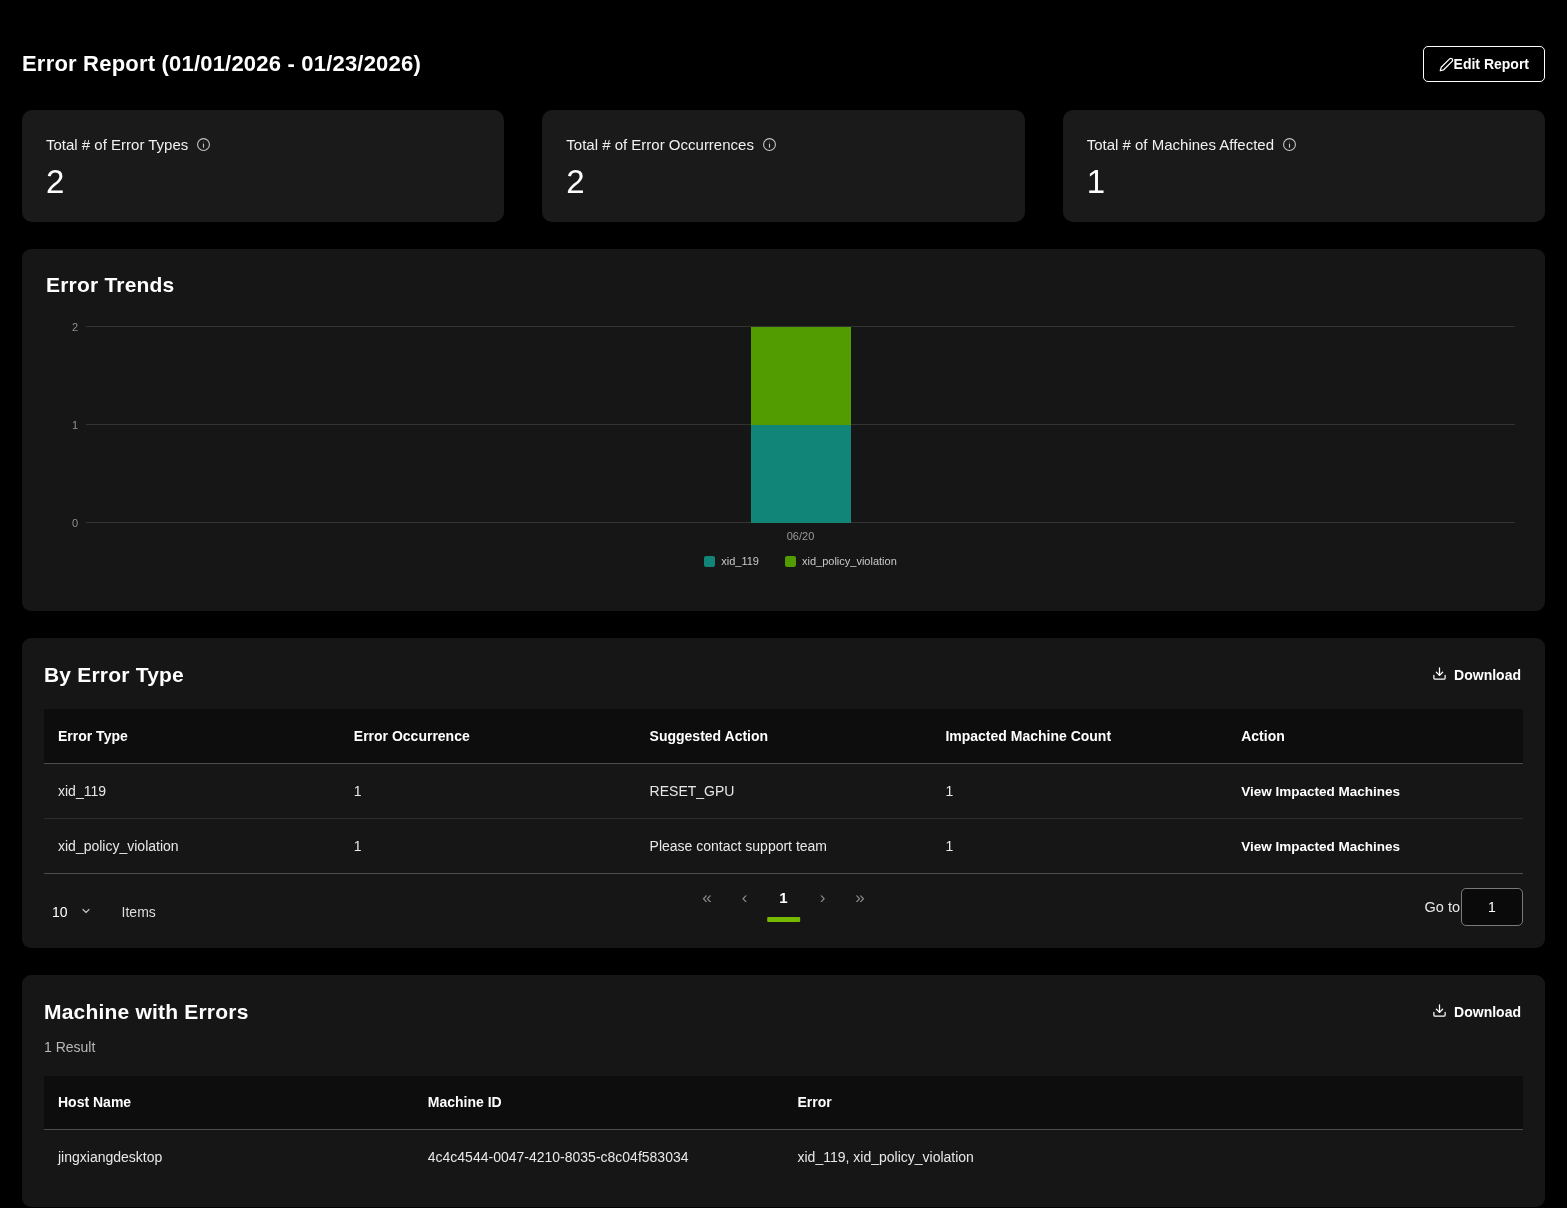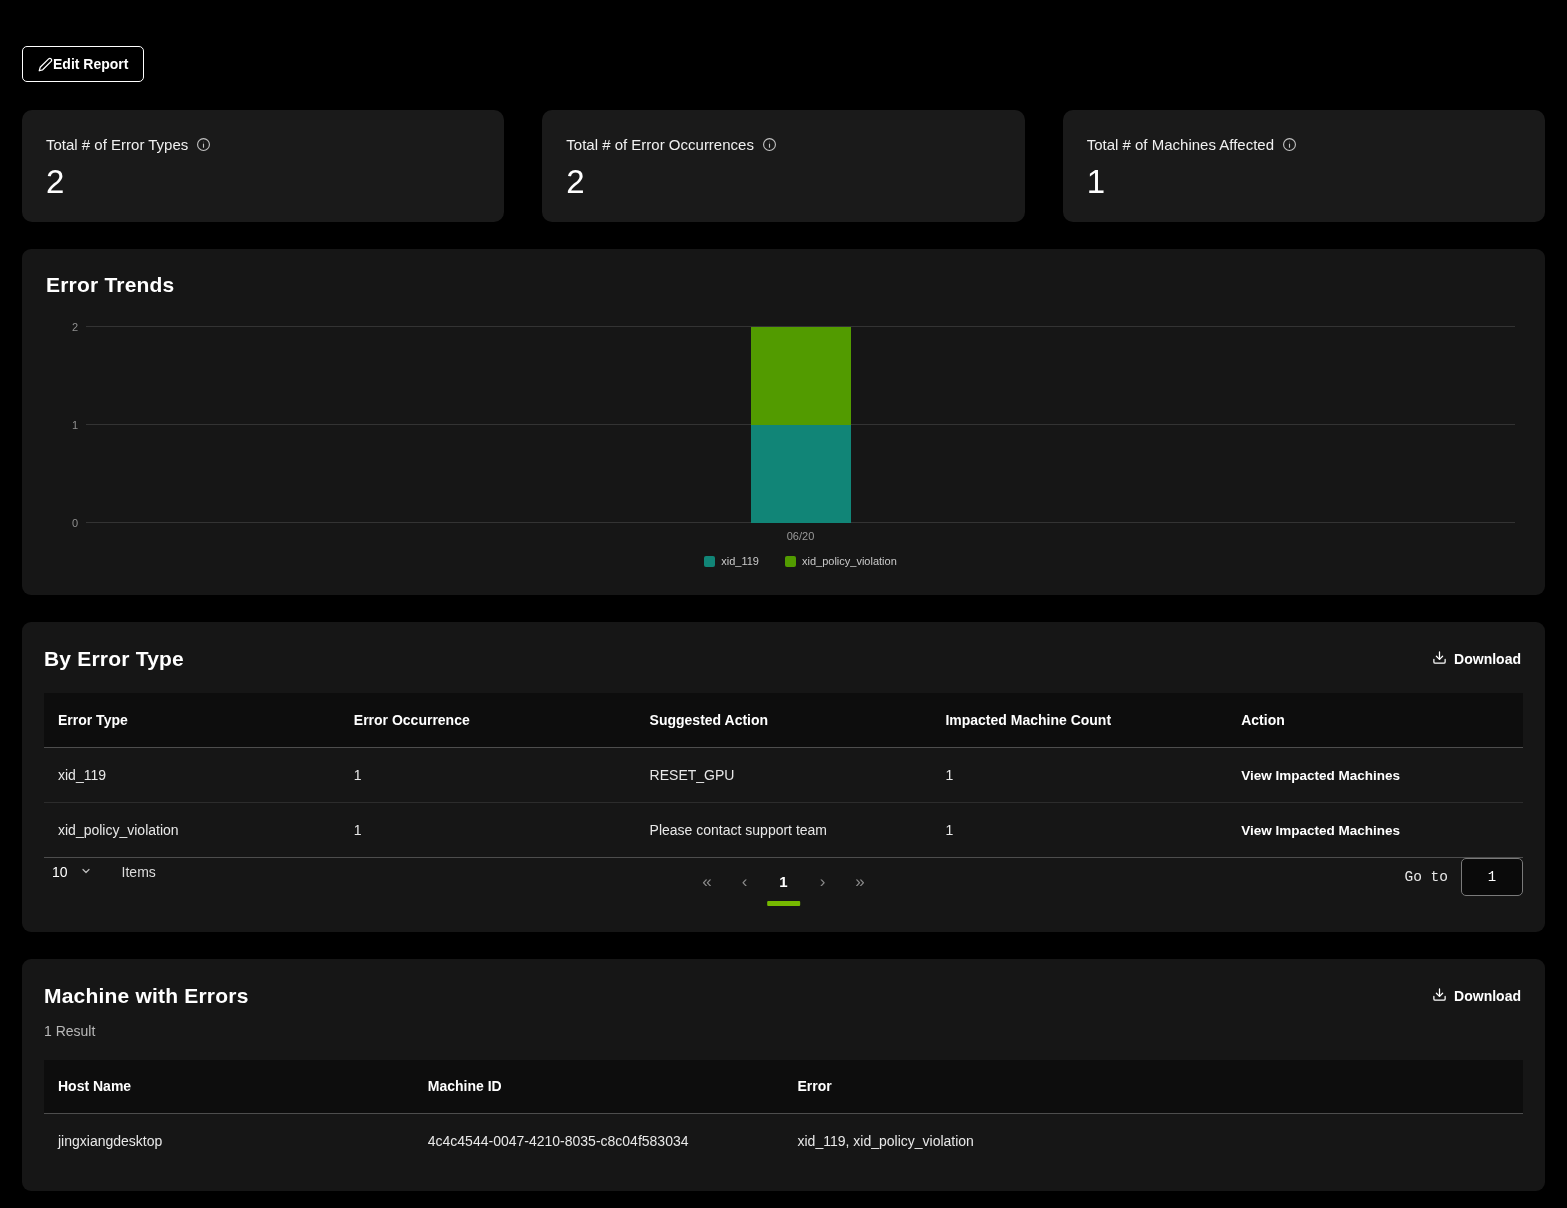--- a/index.html
+++ b/index.html
@@ -38,21 +38,21 @@
   .panel h2 { font-size:21px; font-weight:700; margin:0; letter-spacing:.2px; }
   .panel-head { display:flex; align-items:center; justify-content:space-between; }
   .results-text { font-size:14px; color:#b8b8b8; margin-top:14px; }
   .download-btn {
     display:flex; align-items:center; gap:7px; background:none; border:none;
     color:#fff; font-size:14px; font-weight:700; cursor:pointer; padding:4px 2px;
     font-family:inherit;
   }
 
   
-  .chart-panel { padding:24px 30px 28px 24px; }
+  .chart-panel { padding:24px 30px 44px 24px; }
   .chart-area { margin-top:30px; padding-left:40px; }
   .chart-plot { position:relative; height:196px; }
   .gridline { position:absolute; left:0; right:0; height:1px; background:#333; }
   .ytick {
     position:absolute; left:-46px; width:38px; text-align:right;
     font-size:11px; color:#8f8f8f; transform:translateY(50%);
   }
   .bar-stack {
     position:absolute; bottom:0; left:50%; transform:translateX(-50%);
     width:100px; height:100%;
@@ -80,21 +80,21 @@
   tbody td {
     height:55px; padding:0 8px 0 14px; font-size:14px; color:#e8e8e8;
     border-bottom:1px solid #2c2c2c; background:#161616;
   }
   tbody tr:last-child td { border-bottom:1px solid #4d4d4d; }
   .machine-table tbody tr:last-child td { border-bottom:none; }
   .action-link { font-weight:700; color:#fff; cursor:pointer; font-size:13.5px; }
 
   
   .pagination-row {
-    height:52px; display:flex; align-items:flex-start; justify-content:space-between;
+    height:52px; display:flex; align-items:flex-end; justify-content:space-between;
     position:relative; margin-top:0;
   }
   .page-size-group { display:flex; align-items:center; }
   .page-size-select {
     display:flex; align-items:center; gap:12px; padding:6px 4px 6px 8px;
     cursor:pointer; font-size:14px; color:#fff;
   }
   .items-label { font-size:14px; color:#dcdcdc; margin-left:26px; }
   .pager {
     position:absolute; left:50%; top:50%; transform:translate(-50%,-58%);
@@ -105,34 +105,35 @@
     padding:2px 8px; font-family:inherit;
   }
   .page-current {
     position:relative; font-size:15px; font-weight:700; color:#fff;
     padding:2px 10px; cursor:pointer;
   }
   .page-underline {
     position:absolute; top:calc(100% + 9px); left:50%; transform:translateX(-50%);
     width:33px; height:5px; border-radius:1px;
   }
-  .goto-group { display:flex; align-items:center; gap:13px;font-family:Liberation Mono, monospace; }
+  .goto-group { display:flex; align-items:center; gap:1px; }
   .goto-label { font-size:14.5px; color:#e8e8e8; }
   .goto-input {
     width:62px; height:38px; background:#0a0a0a; border:1px solid #7a7a7a;
     border-radius:5px; color:#fff; font-size:14px; text-align:center;
     font-family:inherit;
   }
 </style>
 </head>
 <body>
 
 <div class="page">
 
   <div class="page-header">
+    <h1 class="page-title">Error Report (01/01/2026 - 01/23/2026)</h1>
     <button class="edit-btn">
       <span class="icon">
         <svg width="15" height="15" viewBox="0 0 24 24" fill="none" stroke="#fff" stroke-width="2" stroke-linecap="round" stroke-linejoin="round">
             <path d="M17 3a2.828 2.828 0 1 1 4 4L7.5 20.5 2 22l1.5-5.5L17 3z"></path>
           </svg>
       </span>
       <span>Edit Report</span>
     </button>
   </div>
 

